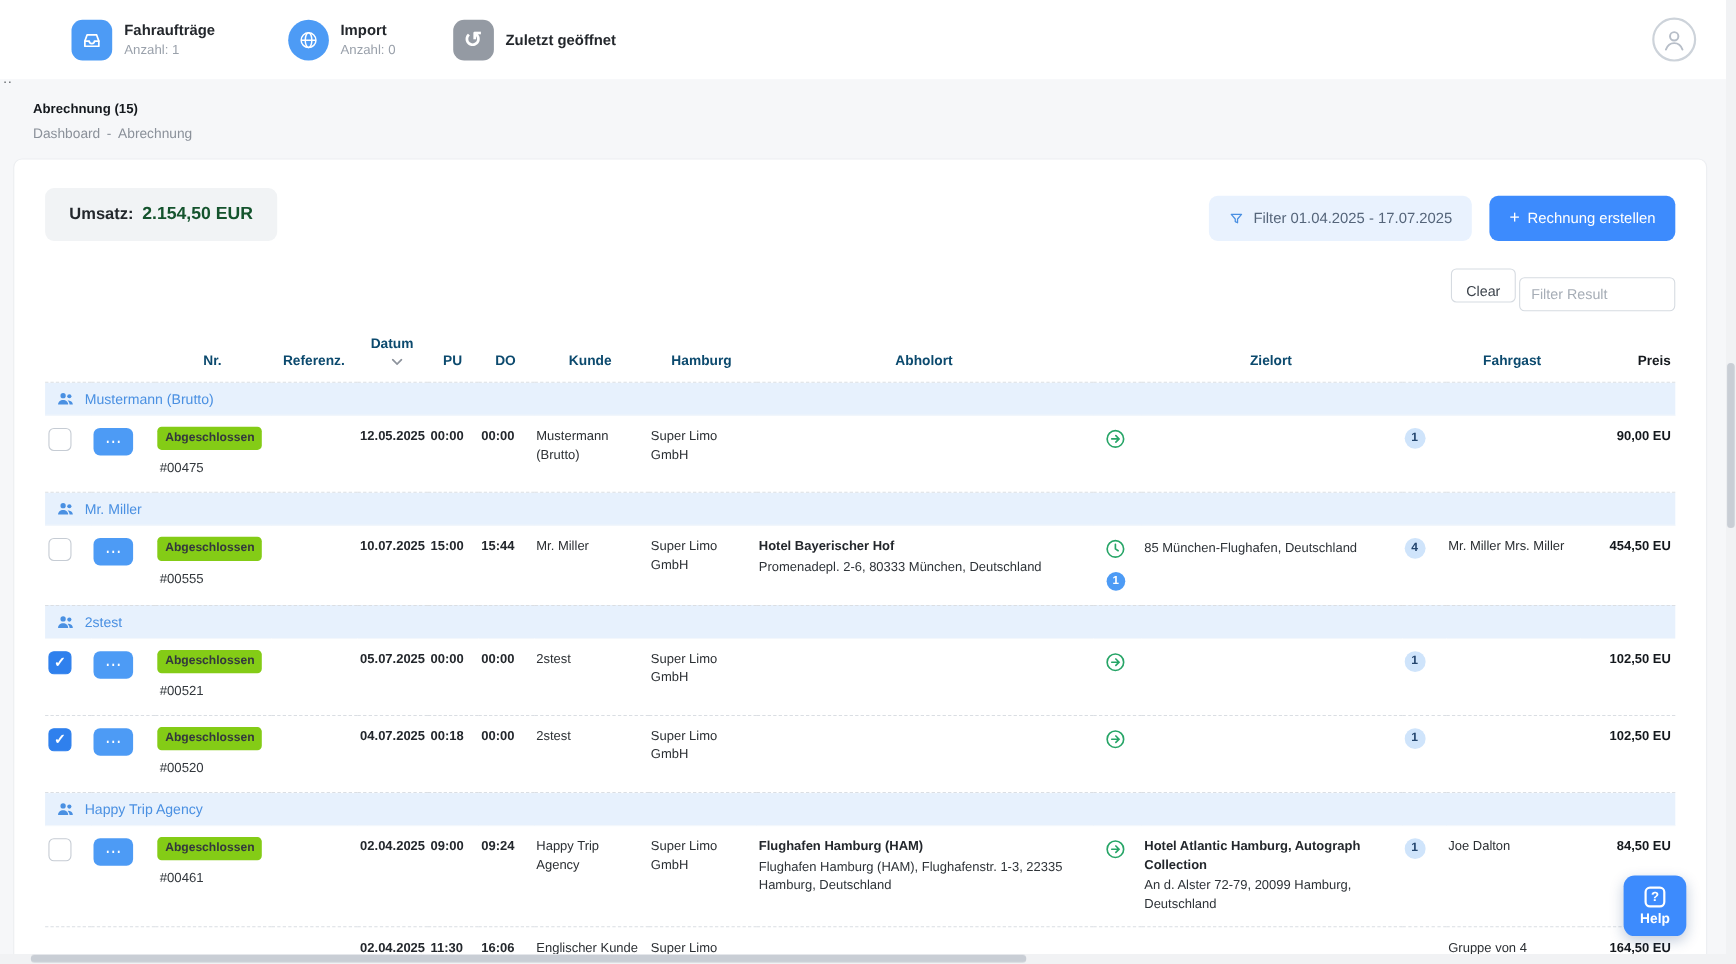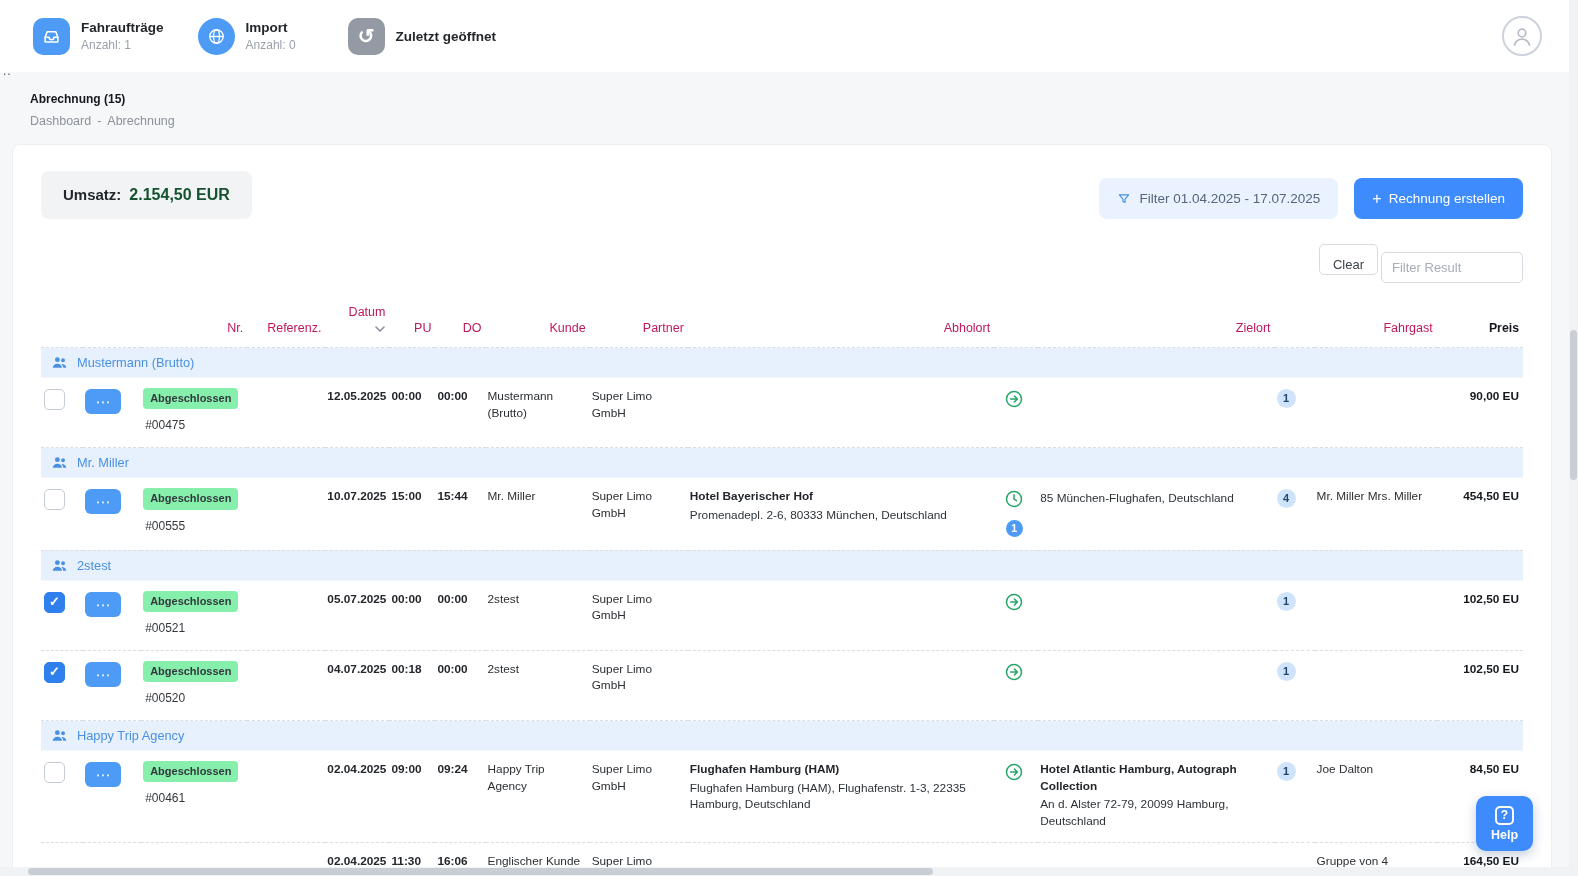--- a/index.html
+++ b/index.html
@@ -1,21 +1,21 @@
 <!DOCTYPE html>
 <html><head>
 <meta charset="utf-8">
 <style>
   * { margin:0; padding:0; box-sizing:border-box; }
   html,body { width:1578px; height:876px; overflow:hidden; }
   body { font-family:"Liberation Sans",sans-serif; background:#f6f7f9; color:#2b2f33; position:relative; }
 
   
   .topbar { background:#fff; height:72px; display:flex; align-items:center; padding:0 36px 0 33px; }
-  .tb-item { display:flex; align-items:center; gap:11px; margin-right:34px; cursor:pointer; }
+  .tb-item { display:flex; align-items:center; gap:11px; margin-right:34px; cursor:pointer;margin-left:32px; }
   .tb-icon { width:37px; height:37px; display:flex; align-items:center; justify-content:center; flex:none; }
   .tb-icon.sq { background:#4d9bf5; border-radius:10px; }
   .tb-icon.rd { background:#4d9bf5; border-radius:50%; }
   .tb-icon.gray { background:#949aa3; border-radius:10px; color:#fff; font-size:20px; font-weight:700; }
   .tb-label { font-size:13.5px; font-weight:700; color:#23272c; }
   .tb-count { font-size:12px; color:#9aa1ab; margin-top:3px; }
   .tb-spacer { flex:1; }
   .avatar { width:40px; height:40px; border:2px solid #cdd3da; border-radius:50%; display:flex; align-items:center; justify-content:center; cursor:pointer; background:#fff; }
 
   .stray { position:absolute; left:3px; top:64px; font-size:12px; color:#555a60; letter-spacing:1px; }
@@ -38,34 +38,34 @@
   .btn-create { display:flex; align-items:center; gap:7px; background:#3d8bfd; border:none; border-radius:8px; height:41px; padding:0 18px; font-size:13.5px; color:#fff; font-family:inherit; cursor:pointer; }
   .btn-plus { font-size:16px; font-weight:400; line-height:1; }
 
   .filter-row { display:flex; justify-content:flex-end; align-items:center; margin-top:17px; gap:3px; }
   .btn-clear { background:#fff; border:1px solid #d6dbe1; border-radius:5px; height:31px; padding:12px 13px; font-size:13px; color:#3c434b; font-family:inherit; cursor:pointer; }
   .filter-input { width:142px; height:31px; border:1px solid #d6dbe1; border-radius:5px; padding:0 10px; font-size:13px; font-family:inherit; color:#3c434b;margin-top:16px; }
   .filter-input::placeholder { color:#a6adb6; }
 
   
   table { width:100%; border-collapse:collapse; table-layout:fixed; margin-top:22px; }
-  thead th { font-weight:400; color:#be185d; font-size:12.5px; text-align:right; vertical-align:bottom; padding:0 4px 12px 2px; border-bottom:1px dashed #dadee3; }
+  thead th { font-weight:700; color:#0c4a6e; font-size:12.5px; text-align:center; vertical-align:bottom; padding:0 4px 12px 2px; border-bottom:1px dashed #dadee3; }
   th.c-preis { text-align:right; padding-right:4px; }
   .th-sort { display:block; margin:2px 0 0 10px; }
 
   .group-row td { background:#e7f1fd; padding:7px 10px; border-bottom:1px solid #f3f7fc; cursor:pointer; }
   .group-inner { display:flex; align-items:center; }
   .group-name { color:#4a90e2; font-size:12.8px; margin-left:9px; }
 
   .data-row td { vertical-align:top; padding:10px 6px 13px 2px; border-bottom:1px dashed #dadee3; font-size:11.8px; line-height:1.4; }
   .c-check { padding-left:3px !important; }
   .checkbox { width:21px; height:21px; border:1.5px solid #c6ccd4; border-radius:5px; background:#fff; display:inline-flex; align-items:center; justify-content:center; cursor:pointer; margin-top:1px; }
   .checkbox.checked { background:#2f80ed; border-color:#2f80ed; color:#fff; font-size:13px; font-weight:700; }
   .row-actions { width:36px; height:25px; border:none; border-radius:6px; background:#4d9bf5; color:#fff; cursor:pointer; font-size:15px; line-height:1; display:flex; align-items:center; justify-content:center; margin-top:1px; }
-  .status-badge { display:inline-block; background:#86efac; color:#33383d; font-size:11px; font-weight:700; padding:3px 7px; border-radius:4px; }
+  .status-badge { display:inline-block; background:#84cc16; color:#33383d; font-size:11px; font-weight:700; padding:3px 7px; border-radius:4px; }
   .order-nr { margin-top:8px; font-size:12px; color:#33383d; padding-left:2px; }
   .cell-bold { font-weight:700; font-size:11.8px; color:#23272c; }
   .loc-title { font-weight:700; color:#23272c; }
   .loc-sub { margin-top:2px; color:#2e3338; }
   .c-route { text-align:center; padding-top:11px !important; }
   .stop-badge { width:17px; height:17px; border-radius:50%; background:#4d9bf5; color:#fff; font-size:10.5px; font-weight:700; display:flex; align-items:center; justify-content:center; margin:6px auto 0; }
   .pax-badge { width:19px; height:19px; border-radius:50%; background:#cfe4fb; color:#23456e; font-size:11px; font-weight:700; display:inline-flex; align-items:center; justify-content:center; margin-top:1px; }
   .c-preis { text-align:right; font-weight:700; color:#14181d; font-size:12.3px; padding-right:4px !important; }
 
   
@@ -187,21 +187,21 @@
           <span>Datum</span>
           <span class="th-sort">
             <svg width="10" height="6" viewBox="0 0 10 6" fill="none" stroke="#8d939c" stroke-width="1.6" stroke-linecap="round">
                 <path d="M1 1l4 4 4-4"></path>
               </svg>
           </span>
         </th>
         <th>PU</th>
         <th>DO</th>
         <th>Kunde</th>
-        <th>Partner</th>
+        <th>Hamburg</th>
         <th>Abholort</th>
         <th></th>
         <th>Zielort</th>
         <th></th>
         <th>Fahrgast</th>
         <th class="c-preis">Preis</th>
       </tr>
     </thead>
     <tbody>
 

